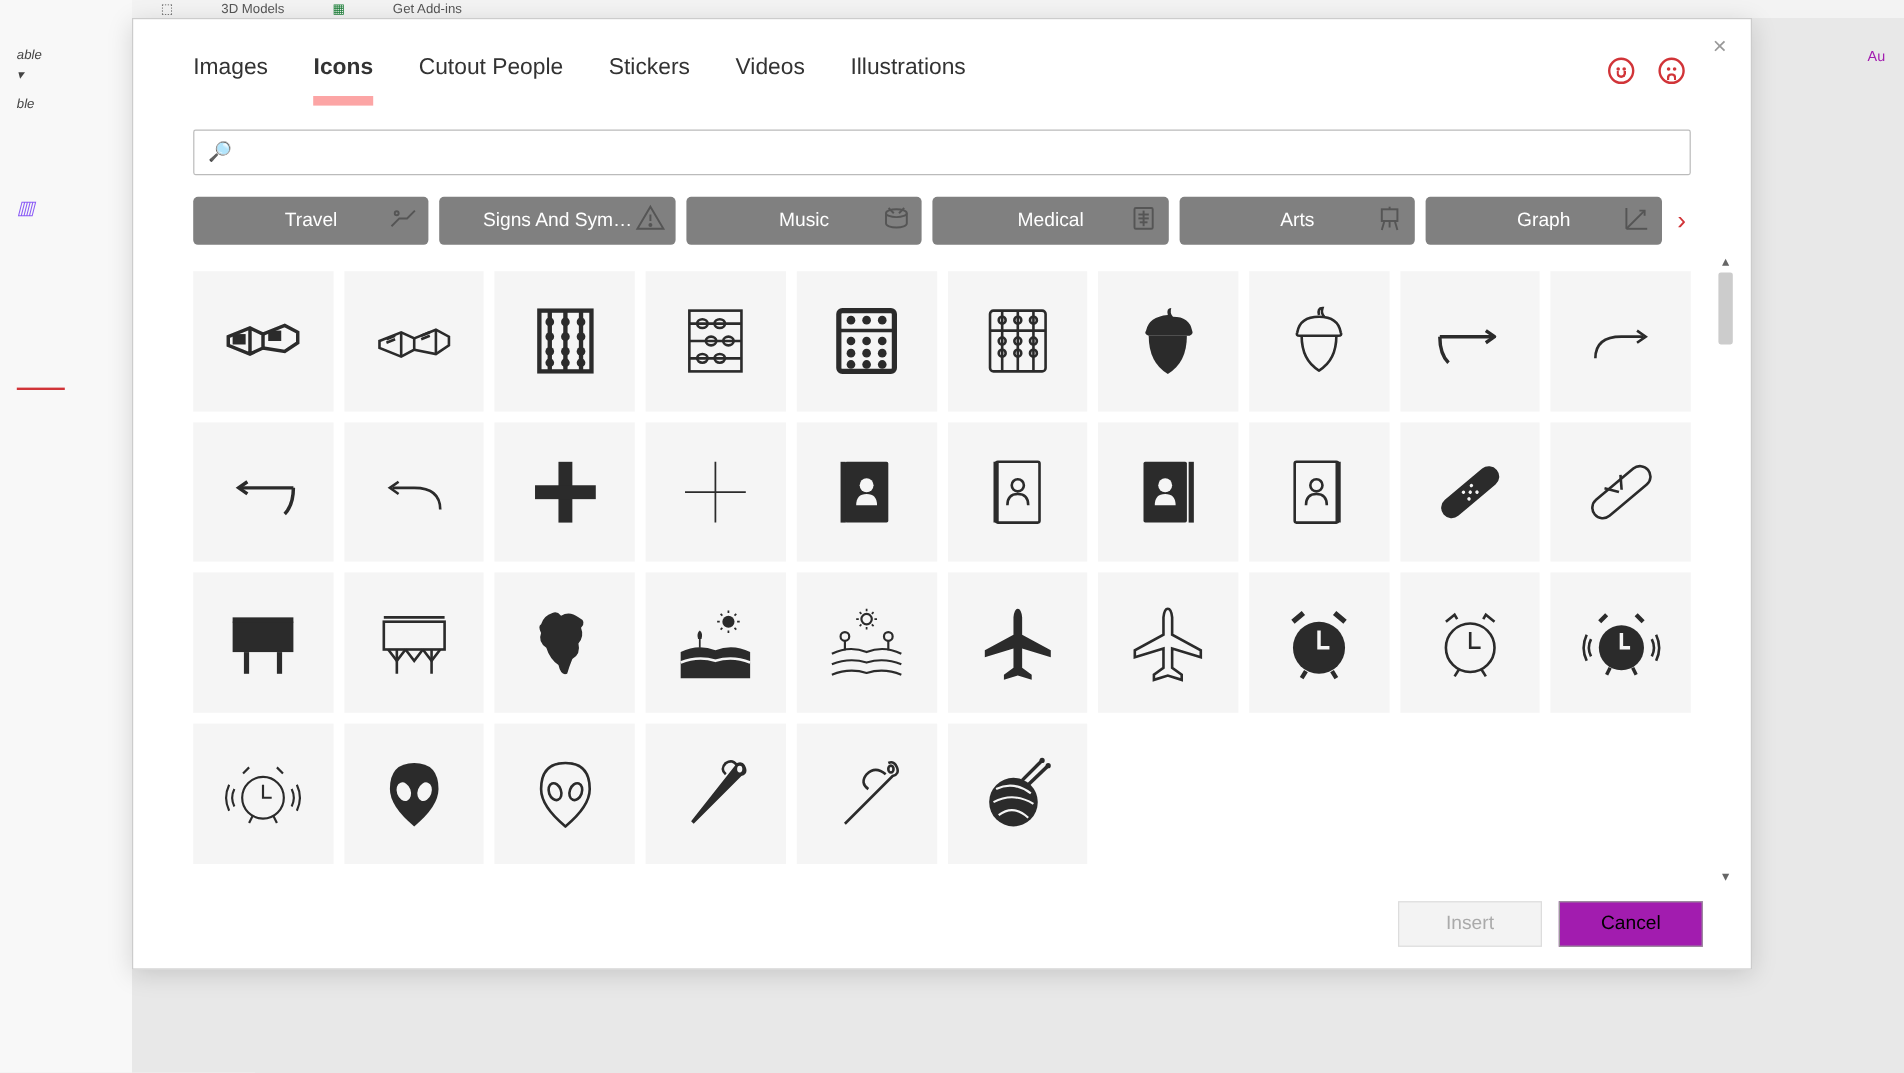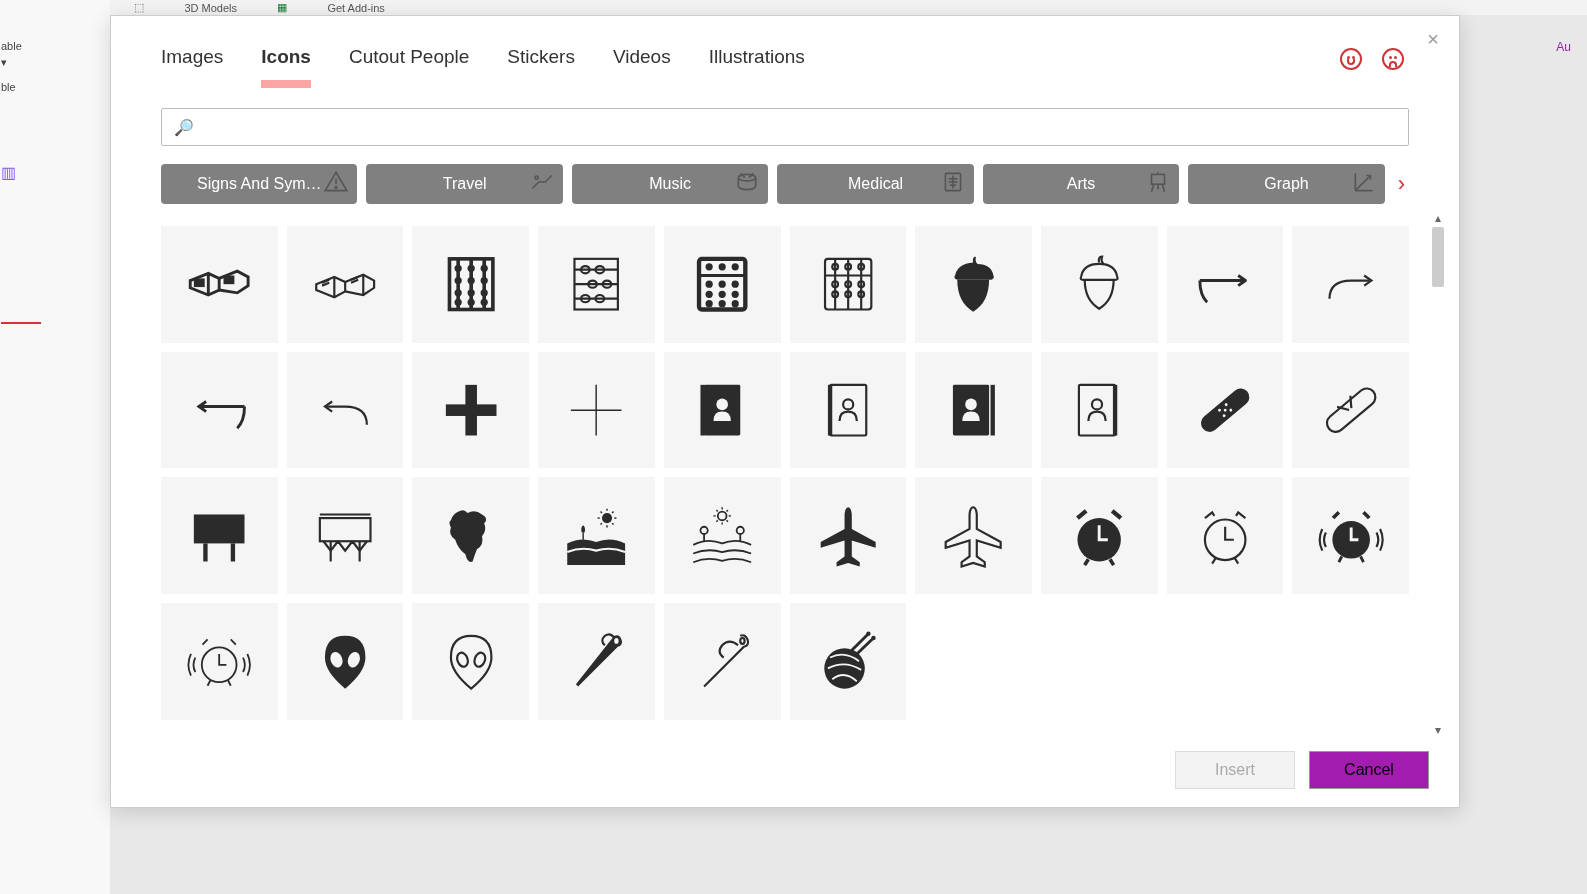--- a/index.html
+++ b/index.html
@@ -1,19 +1,19 @@
 <!DOCTYPE html>
 <html><head>
   <meta charset="utf-8">
   <style>
     * { box-sizing: border-box; margin: 0; padding: 0; font-family: "Segoe UI", Arial, sans-serif; }
     body { background: #e8e8e8; width: 1587px; height: 894px; overflow: hidden; position: relative; }
     
     .bg-decoration { position: absolute; top: 0; left: 0; right: 0; height: 15px; background: #f3f3f3; display: flex; gap: 40px; padding: 0 100px; align-items: center; font-size: 11px; color: #555; margin-left: 34px; }
-    .bg-left { position: absolute; left: 0; top: 0; width: 110px; height: 894px; background: #f8f8f8; padding: 40px 1px; font-size: 11px; color: #444; }
+    .bg-left { position: absolute; left: 0; top: 0; width: 110px; height: 894px; background: #f8f8f8; padding: 40px 14px; font-size: 11px; color: #444; font-style: italic; }
     .bg-left .purple { color: #8b5cf6; font-size: 16px; margin-top: 70px; }
     .bg-left .redline { width: 40px; height: 2px; background: #d13438; margin-top: 140px; }
     .bg-right-txt { position: absolute; right: 16px; top: 40px; font-size: 12px; color: #a21caf; }
     
     .dialog {
       position: absolute;
       left: 110px; top: 15px;
       width: 1350px; height: 793px;
       background: #fff;
       border: 1px solid #ccc;
@@ -44,21 +44,21 @@
     .cat .cat-ico { position:absolute; right:8px; opacity:.55; }
     .cat-next { color:#d13438; font-size:22px; cursor:pointer; padding:0 4px; }
     .vscroll { position:absolute; right:12px; top:195px; bottom:70px; width:18px; }
     .vscroll .arrow { font-size:12px; color:#666; text-align:center; cursor:pointer; }
     .vscroll .thumb { background:#ccc; width:12px; height:60px; margin:2px auto; border-radius:2px; }
     
     .grid { padding: 22px 50px 10px 50px; display:grid; grid-template-columns: repeat(10, 1fr); gap:9px; overflow:hidden; }
     .cell { background:#f5f5f5; aspect-ratio:1; display:flex; align-items:center; justify-content:center; cursor:pointer; }
     .cell svg { width:62%; height:62%; }
     
-    .footer { position:absolute; bottom:18px; right:30px; display:flex; gap:14px; }
+    .footer { position:absolute; bottom:18px; right:40px; display:flex; gap:14px; }
     .btn { width:120px; height:38px; border:1px solid #999; background:#a21caf; font-size:16px; cursor:pointer; }
     .btn.disabled { background:#f3f3f3; color:#aaa; border-color:#ddd; cursor:default; }
   </style>
 </head>
 <body>
 
 <div class="bg-decoration">
   <span>⬚</span>
   <span>3D Models</span>
   <span style="color:#1a7f37">▦</span>
@@ -96,32 +96,32 @@
 
   <div class="search-row">
     <div class="search">
       <span class="search-icon">🔍</span>
       <input type="text" placeholder="" style="">
     </div>
   </div>
 
   <div class="cat-row">
     <div class="cat">
+        <span>Travel</span>
+        <span class="cat-ico"><svg width="26" height="26" viewBox="0 0 24 24" fill="none" stroke="#333" stroke-width="1.5">
+            <path d="M3 18 L9 12 L15 12 L21 6"></path>
+            <circle cx="7" cy="8" r="1.5"></circle>
+          </svg></span>
+      </div>
+    <div class="cat">
         <span>Signs And Sym…</span>
         <span class="cat-ico"><svg width="26" height="26" viewBox="0 0 24 24" fill="none" stroke="#333" stroke-width="1.5">
             <path d="M12 3 L22 20 L2 20 Z"></path>
             <line x1="12" y1="9" x2="12" y2="14"></line>
             <circle cx="12" cy="17" r="0.8" fill="#333"></circle>
-          </svg></span>
-      </div>
-    <div class="cat">
-        <span>Travel</span>
-        <span class="cat-ico"><svg width="26" height="26" viewBox="0 0 24 24" fill="none" stroke="#333" stroke-width="1.5">
-            <path d="M3 18 L9 12 L15 12 L21 6"></path>
-            <circle cx="7" cy="8" r="1.5"></circle>
           </svg></span>
       </div>
     <div class="cat">
         <span>Music</span>
         <span class="cat-ico"><svg width="26" height="26" viewBox="0 0 24 24" fill="none" stroke="#333" stroke-width="1.5">
             <ellipse cx="12" cy="8" rx="8" ry="3"></ellipse>
             <path d="M4 8 L4 16 A8 3 0 0 0 20 16 L20 8"></path>
             <line x1="6" y1="4" x2="10" y2="8"></line>
             <line x1="18" y1="4" x2="14" y2="8"></line>
           </svg></span>

